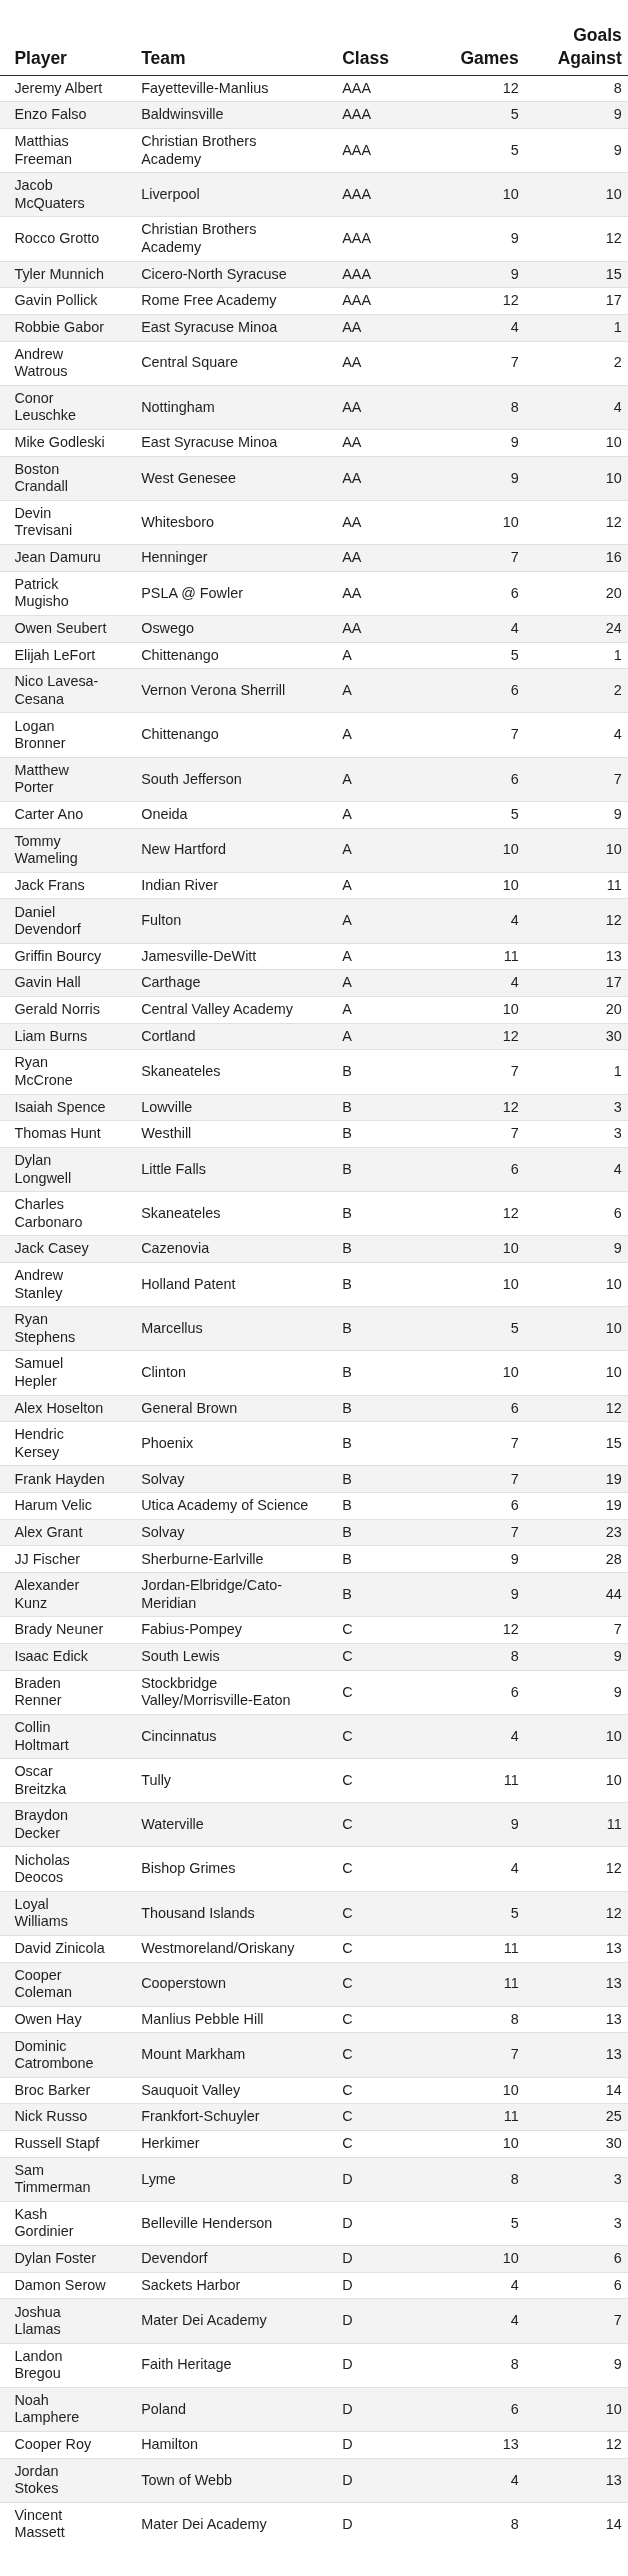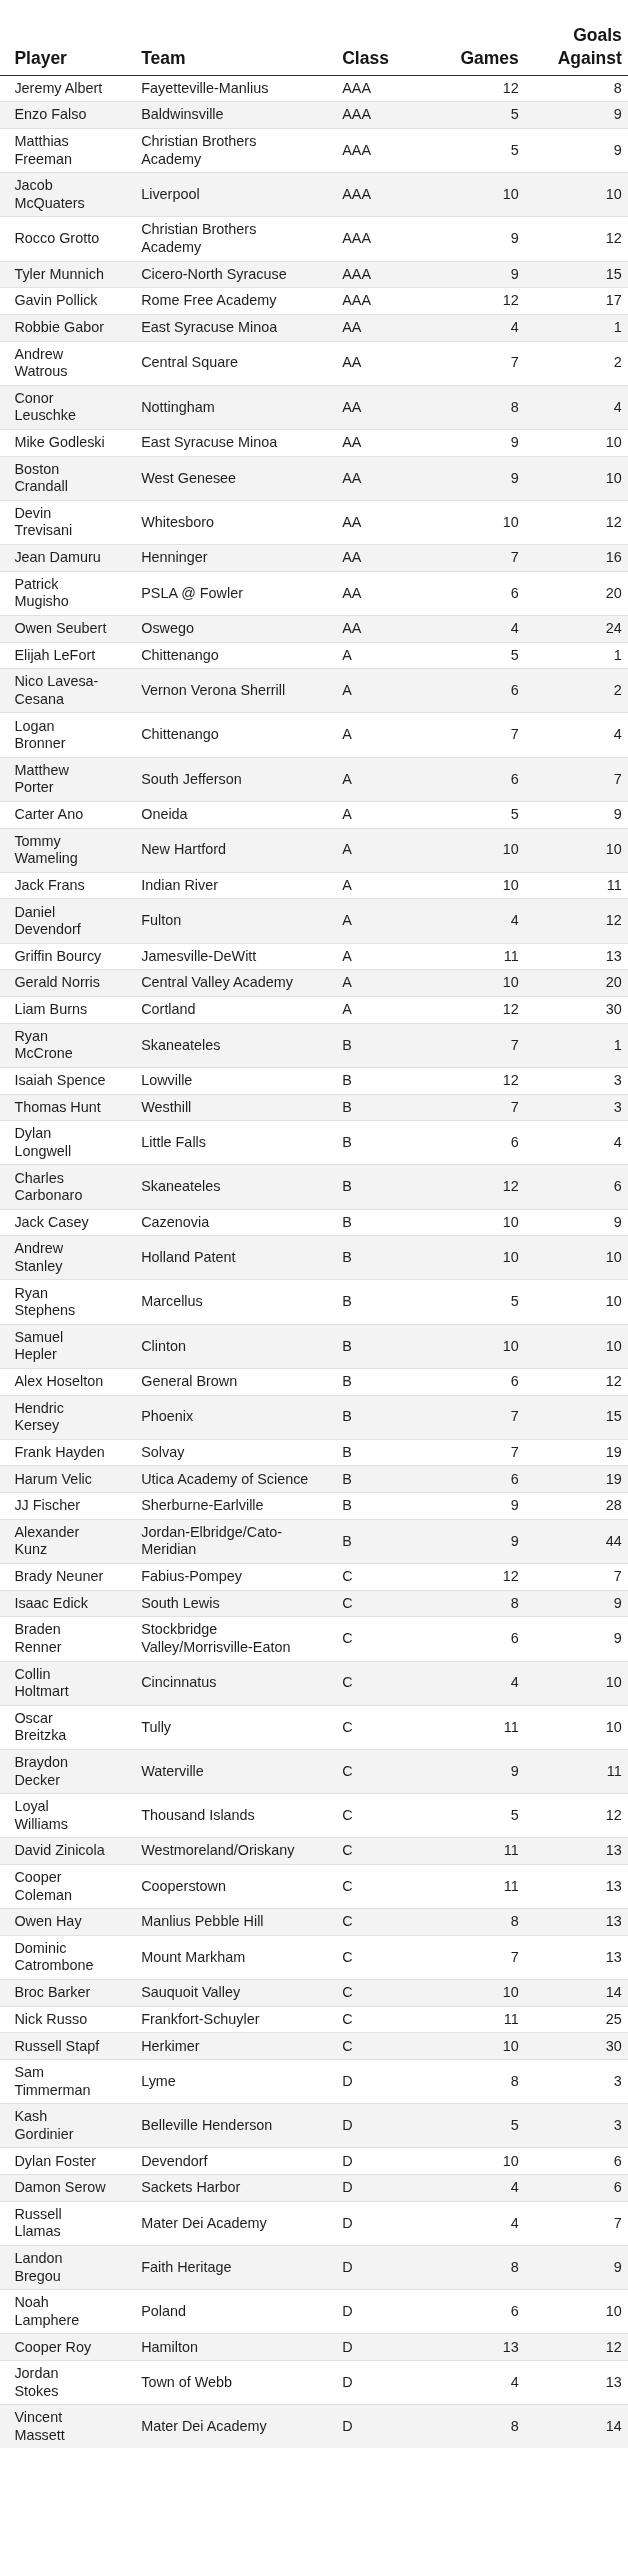--- a/index.html
+++ b/index.html
@@ -257,20 +257,27 @@
         <td class="num">12</td>
       </tr>
       <tr>
         <td>Griffin Bourcy</td>
         <td>Jamesville-DeWitt</td>
         <td>A</td>
         <td class="num">11</td>
         <td class="num">13</td>
       </tr>
       <tr>
+        <td>Gavin Hall</td>
+        <td>Carthage</td>
+        <td>A</td>
+        <td class="num">4</td>
+        <td class="num">17</td>
+      </tr>
+      <tr>
         <td>Gerald Norris</td>
         <td>Central Valley Academy</td>
         <td>A</td>
         <td class="num">10</td>
         <td class="num">20</td>
       </tr>
       <tr>
         <td>Liam Burns</td>
         <td>Cortland</td>
         <td>A</td>
@@ -367,20 +374,27 @@
         <td>B</td>
         <td class="num">7</td>
         <td class="num">19</td>
       </tr>
       <tr>
         <td>Harum Velic</td>
         <td>Utica Academy of Science</td>
         <td>B</td>
         <td class="num">6</td>
         <td class="num">19</td>
+      </tr>
+      <tr>
+        <td>Alex Grant</td>
+        <td>Solvay</td>
+        <td>B</td>
+        <td class="num">7</td>
+        <td class="num">23</td>
       </tr>
       <tr>
         <td>JJ Fischer</td>
         <td>Sherburne-Earlville</td>
         <td>B</td>
         <td class="num">9</td>
         <td class="num">28</td>
       </tr>
       <tr>
         <td>Alexander
@@ -432,20 +446,28 @@
       </tr>
       <tr>
         <td>Braydon
 Decker</td>
         <td>Waterville</td>
         <td>C</td>
         <td class="num">9</td>
         <td class="num">11</td>
       </tr>
       <tr>
+        <td>Nicholas
+Deocos</td>
+        <td>Bishop Grimes</td>
+        <td>C</td>
+        <td class="num">4</td>
+        <td class="num">12</td>
+      </tr>
+      <tr>
         <td>Loyal
 Williams</td>
         <td>Thousand Islands</td>
         <td>C</td>
         <td class="num">5</td>
         <td class="num">12</td>
       </tr>
       <tr>
         <td>David Zinicola</td>
         <td>Westmoreland/Oriskany</td>
@@ -521,21 +543,21 @@
         <td class="num">6</td>
       </tr>
       <tr>
         <td>Damon Serow</td>
         <td>Sackets Harbor</td>
         <td>D</td>
         <td class="num">4</td>
         <td class="num">6</td>
       </tr>
       <tr>
-        <td>Russell
+        <td>Joshua
 Llamas</td>
         <td>Mater Dei Academy</td>
         <td>D</td>
         <td class="num">4</td>
         <td class="num">7</td>
       </tr>
       <tr>
         <td>Landon
 Bregou</td>
         <td>Faith Heritage</td>

